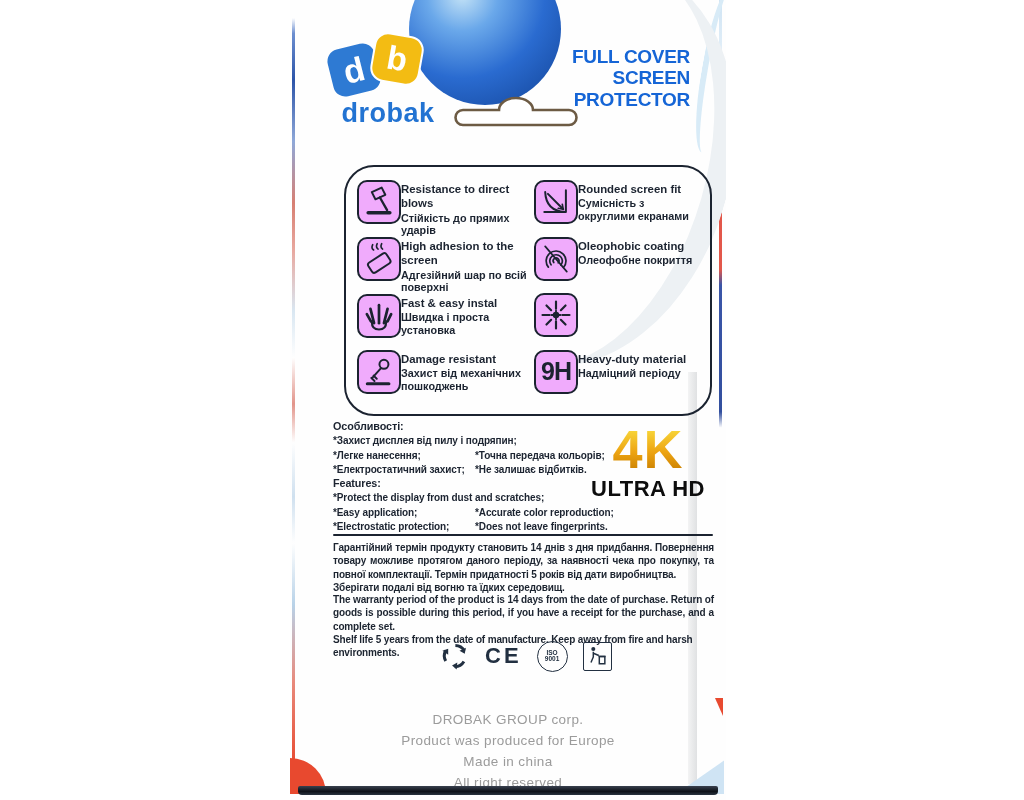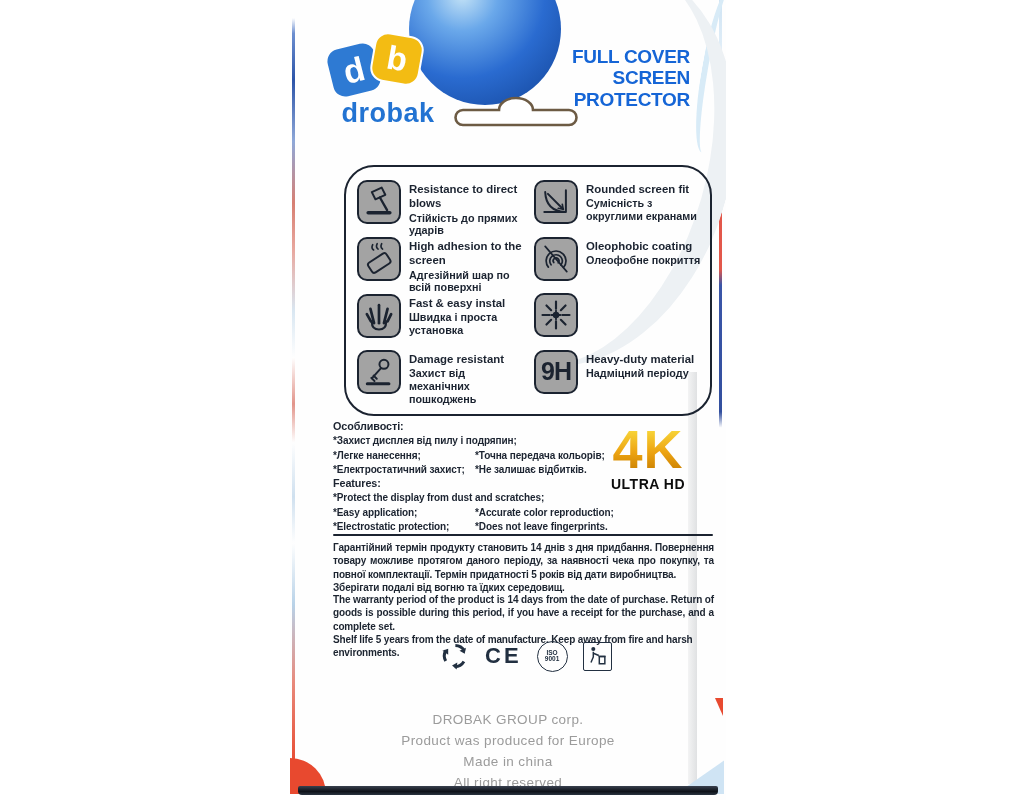--- a/index.html
+++ b/index.html
@@ -63,45 +63,45 @@
   
   .header { position:absolute; left:0; top:131px; width:100%; text-align:center;
     color:#141414; font-weight:700; font-size:19px; white-space:nowrap; }
   .header span { display:inline-block; transform:scaleX(0.94); }
 
   
   .ftable { position:absolute; left:54px; top:165px; width:368px; height:251px;
     border:2.5px solid #1b2330; border-radius:30px;
     padding:13px 6px 8px 11px; display:flex; gap:7px; }
   .fcol { flex:1; display:flex; flex-direction:column; }
-  .feat { display:flex; gap:8px; align-items:flex-start; height:57px; }
+  .feat { display:flex; align-items:flex-start; height:57px; }
   .icon-box { width:44px; height:44px; border:2px solid #1b2330; border-radius:10px;
     display:flex; align-items:center; justify-content:center; flex-shrink:0;
-    background:#a3a3a3; }
+    background:#f0abfc; }
   .icon-box svg { width:36px; height:36px; stroke:#1b2330; fill:none;
     stroke-width:2.2; stroke-linecap:round; stroke-linejoin:round; }
   .nine-h { font-size:25px; font-weight:700; color:#1b2330; letter-spacing:-1px; }
   .ftext { padding-top:2px; color:#1b2330; }
   .ftext .t { font-size:11.4px; font-weight:700; line-height:1.25; }
   .ftext .s { font-size:10.8px; font-weight:600; line-height:1.2; margin-top:1px; }
 
   
   .specs { position:absolute; left:43px; width:310px; color:#1b2330;
     font-size:10px; font-weight:700; line-height:1.42; letter-spacing:-0.1px; }
   .specs-uk { top:419px; }
   .specs-en { top:476px; }
   .specs .hd { font-size:10.8px; font-weight:800; }
   .specs .row { display:flex; white-space:nowrap; }
   .specs .row .c1 { flex:0 0 142px; }
 
   .fourk { position:absolute; right:14px; top:424px; width:128px; text-align:center; }
   .fourk .k4 { font-size:54px; font-weight:900; line-height:0.95; letter-spacing:1px;
     background:linear-gradient(180deg,#f8d73a 10%, #eda412 55%, #c87e00 95%);
     -webkit-background-clip:text; background-clip:text; color:transparent; }
-  .fourk .uhd { font-size:14px; font-weight:900; color:#0d0d0d; letter-spacing:0.5px;
+  .fourk .uhd { font-size:22px; font-weight:900; color:#0d0d0d; letter-spacing:0.5px;
     margin-top:1px; }
 
   .sep { position:absolute; left:43px; top:534px; width:380px; height:2.2px;
     background:#1b2330; border-radius:2px; }
 
   .warranty { position:absolute; left:43px; width:381px; color:#1c2430;
     font-size:10px; line-height:1.33; letter-spacing:-0.15px; }
   .warranty .p { text-align:justify; font-weight:700; }
   .warranty .l2 { font-weight:700; }
   .warranty-uk { top:541px; }

